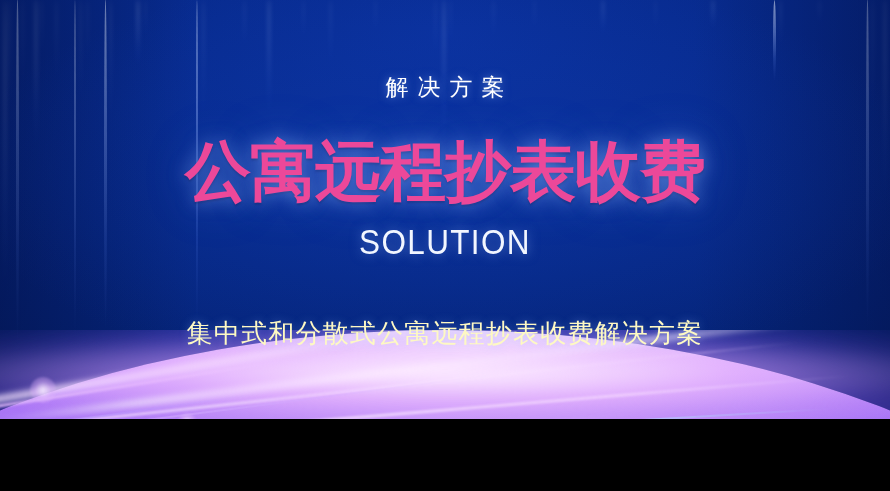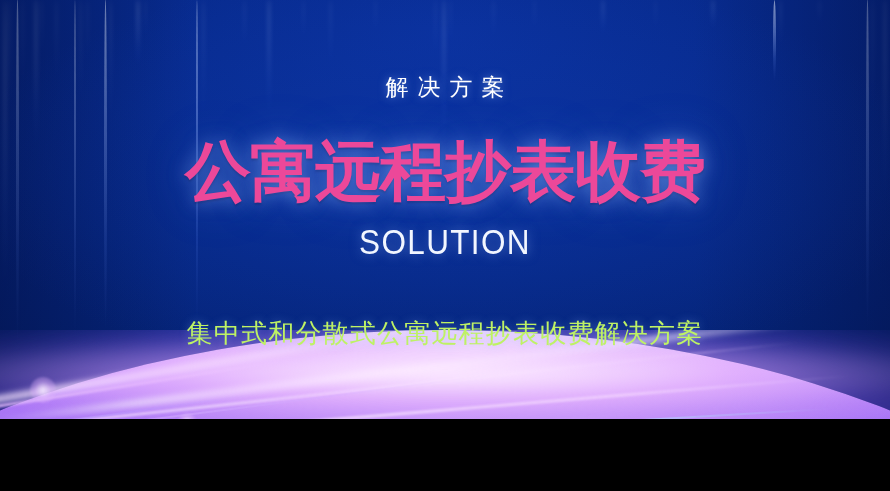--- a/index.html
+++ b/index.html
@@ -145,21 +145,21 @@
     transform: scaleX(0.9);
     text-shadow: 0 0 12px rgba(150,190,255,0.5);
   }
   .tagline {
     position: absolute;
     left: 0; right: 0;
     top: 318px;
     font-size: 26px;
     line-height: 1.2;
     font-weight: 400;
-    color: #bef264;
+    color: #fef9c3;
     letter-spacing: 1.2px;
     text-shadow: 0 0 10px rgba(140,180,255,0.45);
   }
 </style>
 </head>
 <body>
 
 <div id="banner">
 
   <div class="bg-base"></div>

